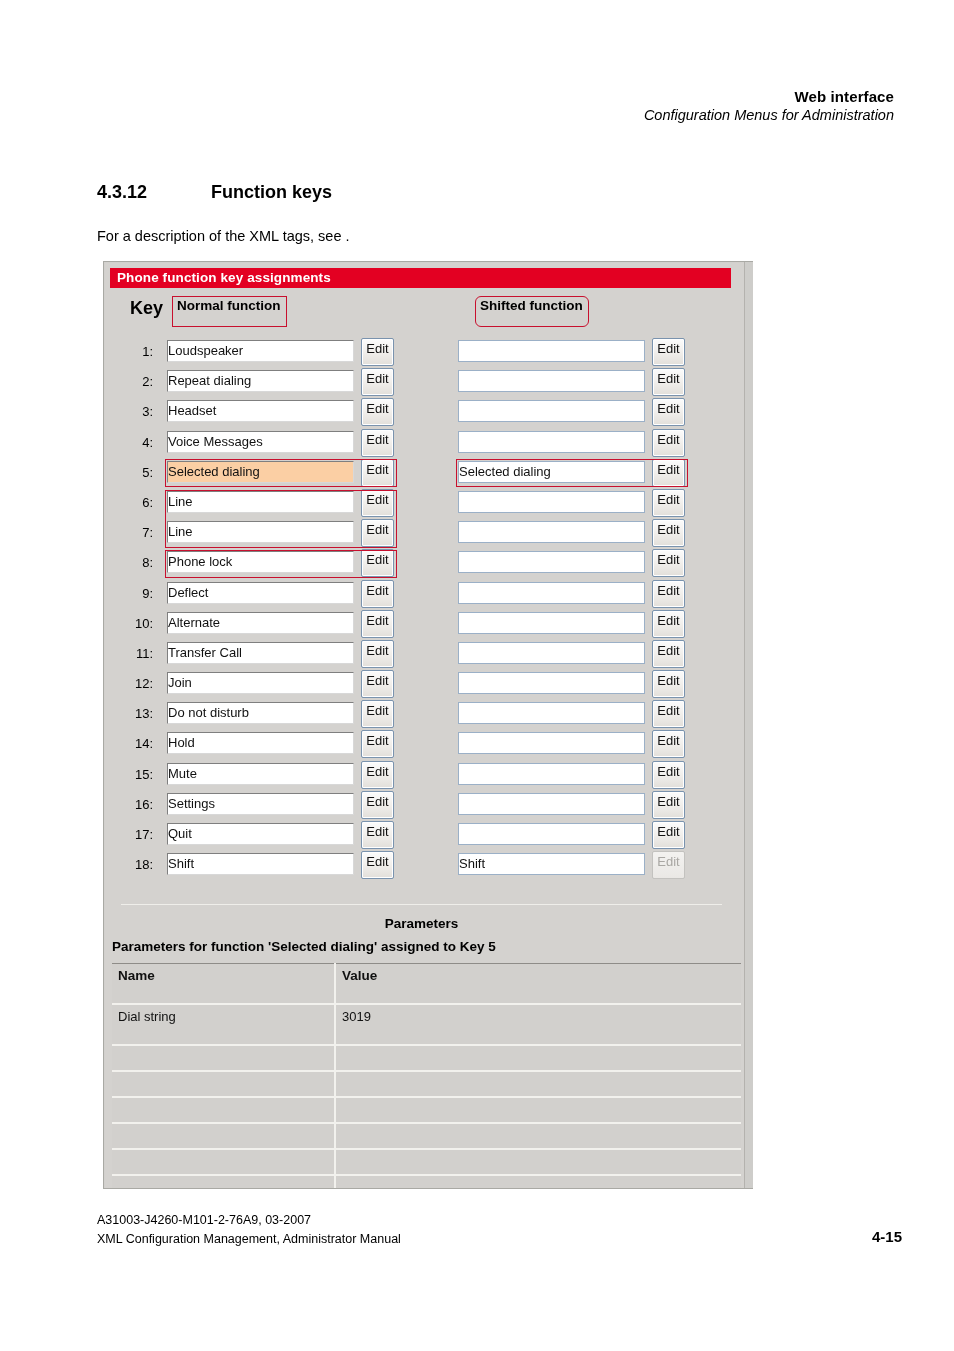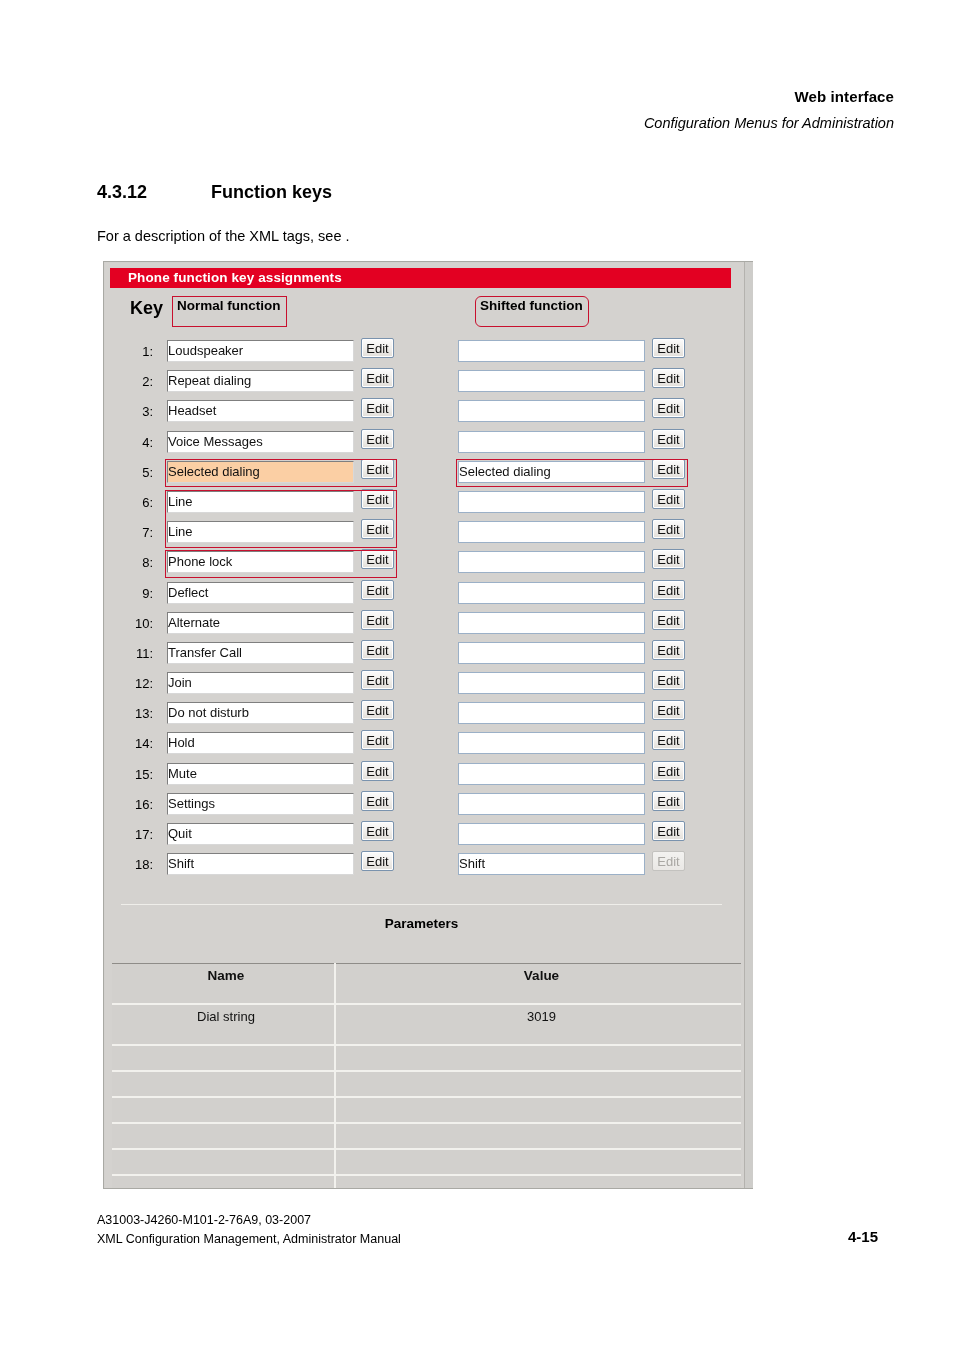--- a/index.html
+++ b/index.html
@@ -10,21 +10,21 @@
     background: #ffffff;
     font-family: "Liberation Sans", sans-serif;
     color: #000;
     position: relative;
     overflow: hidden;
   }
 
   
   .page-header { position:absolute; top:88px; right:60px; text-align:right; }
   .page-header .hdr-title { font-size:15px; font-weight:bold; letter-spacing:0.1px; }
-  .page-header .hdr-sub  { font-size:14.5px; font-style:italic; margin-top:10px; }
+  .page-header .hdr-sub  { font-size:14.5px; font-style:italic; margin-top:2px; }
 
   
   .sec-heading { position:absolute; top:182px; left:97px; font-size:18px; font-weight:bold; }
   .sec-heading .sec-num { display:inline-block; width:114px; }
   .sec-intro { position:absolute; top:228px; left:97px; font-size:14.5px; }
 
   
   .shot {
     position:absolute; left:103px; top:261px;
     width:650px; height:928px;
@@ -36,21 +36,21 @@
   .shot-inner { position:absolute; inset:1px 9px 0 1px; background:#d4d2cf; }
   .shot-scroll {
     position:absolute; top:0; right:0; width:9px; height:100%;
     background:#cecdca; border-left:1px solid #b4b2ae;
   }
 
   .titlebar {
     position:absolute; left:5px; top:5px; right:13px; height:20px;
     background:#e30022; color:#ffffff;
     font-size:13.5px; font-weight:bold; line-height:20px;
-    padding-left:18px; letter-spacing:0.1px;
+    padding-left:7px; letter-spacing:0.1px;
     white-space:nowrap;
   }
 
   .colhdr { position:absolute; top:32px; left:0; right:0; height:26px; }
   .colhdr .lbl-key { position:absolute; left:25px; top:3px; font-size:18px; font-weight:bold; }
   .redbox-hdr {
     position:absolute; top:1px; font-size:13.5px; font-weight:bold;
     border:1.5px solid #c8102e; padding:2px 5px 13px 4px; line-height:14px; background:transparent;
   }
   .redbox-hdr.normal  { left:67px; }
@@ -69,21 +69,21 @@
     border:1px solid;
     border-color:#7f7f7f #d8d8d8 #d8d8d8 #7f7f7f;
     font-size:13px; line-height:20px; 
     white-space:nowrap; overflow:hidden; color:#111;
   }
   .fld.norm  { left:62px;  width:187px; }
   .fld.shift { left:353px; width:187px; border-color:#9bb0c7; }
   .fld.highlight { background:#fbcfa4; }
 
   .ebtn {
-    position:absolute; top:1px; width:33px; height:20px;
+    position:absolute; top:1px; width:33px; height:28px;
     font-size:13px; line-height:20px; text-align:center;
     background:linear-gradient(#fcfcfc 0%, #f1efec 50%, #e2dfda 100%);
     border:1px solid #7a93ae;
     border-radius:2px;
     color:#111;
     box-shadow: inset 0 0 0 1px #ffffff;
   }
   .ebtn.norm  { left:256px; }
   .ebtn.shift { left:547px; }
   .ebtn.disabled {
@@ -111,33 +111,33 @@
     position:absolute; top:676px; left:7px;
     font-size:13.5px; font-weight:bold; white-space:nowrap;
   }
 
   .ptable {
     position:absolute; top:700px; left:7px; width:629px;
     border-collapse:collapse;
     background:#d2d0cd;
   }
   .ptable th, .ptable td {
-    text-align:center; font-size:13px; padding:4px 0 20px 6px;
+    text-align:left; font-size:13px; padding:4px 0 20px 6px;
     height:26px;
     border-bottom:2px solid #f2f1ed;
     border-right:2px solid #f2f1ed;
     color:#111;
   }
   .ptable th { font-weight:bold; font-size:13.5px; border-top:1px solid #8e8c88; }
   .ptable col.c1 { width:223px; }
   .ptable td:last-child, .ptable th:last-child { border-right:none; }
 
   
   .footer-left { position:absolute; left:97px; top:1211px; font-size:12.5px; line-height:19px; }
-  .footer-page { position:absolute; right:76px; top:1228px; font-size:15px; font-weight:bold; }
+  .footer-page { position:absolute; right:52px; top:1228px; font-size:15px; font-weight:bold; }
 </style>
 </head>
 <body>
 
 <div class="page-header">
   <div class="hdr-title">Web interface</div>
   <div class="hdr-sub">Configuration Menus for Administration</div>
 </div>
 
 <div class="sec-heading">
@@ -286,20 +286,21 @@
       </div>
 
     <div class="anno" style="left:60px;  top:196px; width:232px; height:28px;"></div>
     <div class="anno" style="left:60px;  top:227px; width:232px; height:58px;"></div>
     <div class="anno" style="left:60px;  top:287px; width:232px; height:28px;"></div>
     <div class="anno" style="left:351px; top:196px; width:232px; height:28px;"></div>
 
     <div class="divider"></div>
 
     <div class="param-title">Parameters</div>
+    <div class="param-sub">Parameters for function 'Selected dialing' assigned to Key 5</div>
 
     <table class="ptable">
       <colgroup>
           <col class="c1">
           <col>
         </colgroup>
       <thead>
         <tr>
           <th>Name</th>
           <th>Value</th>

